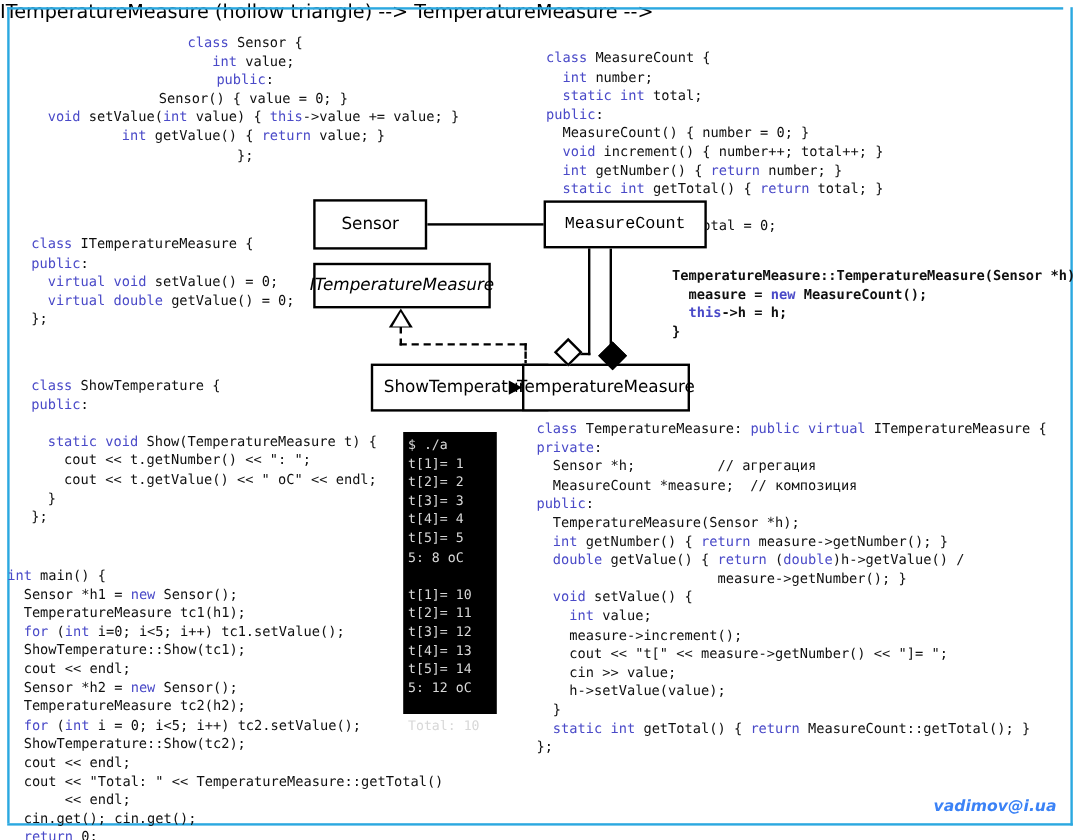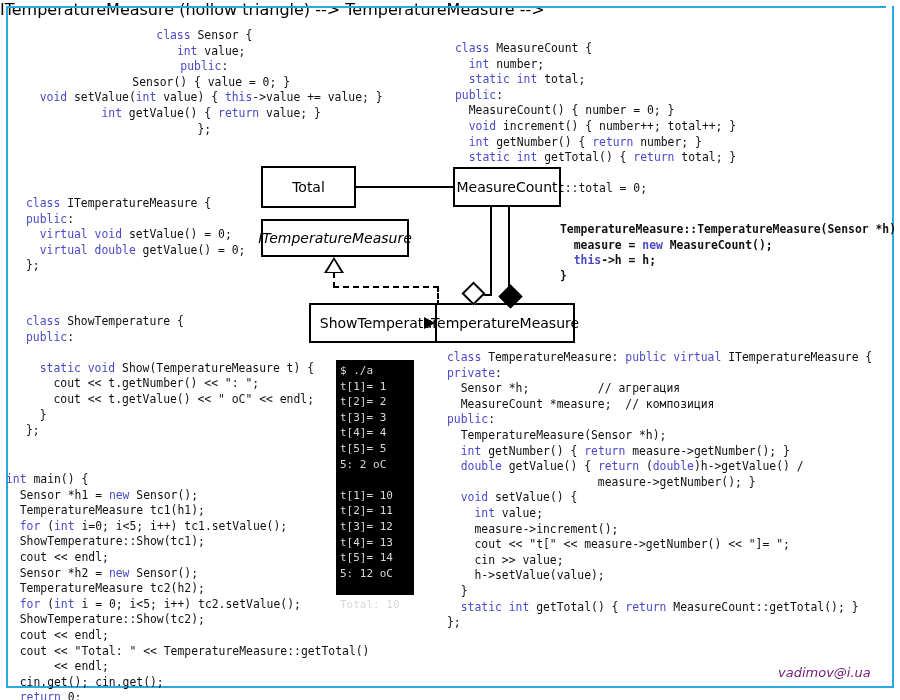--- a/index.html
+++ b/index.html
@@ -156,21 +156,22 @@
     font-family: "DejaVu Sans", sans-serif;
     font-size: 16px;
     color: #1f5c4d;
   }
   #caption-author {
     position: absolute;
     left: 778px; top: 665px;
     font-family: "DejaVu Sans", sans-serif;
     font-size: 13px;
     font-style: italic;
-    color: #701a75;
+    color: #3b82f6;
+    font-weight: bold;
   }
 </style>
 </head>
 <body>
 
 <div id="slide">
 
   
   <div class="frame-left"></div>
   <div class="frame-top-left"></div>
@@ -270,48 +271,48 @@
   <div class="dash-h" style="left:333px; top:286px; width:106px;"></div>
   <div class="dash-v" style="left:333px; top:272px; height:16px;"></div>
   <div class="tri-hollow" style="left:324px; top:257px;"></div>
 
    TemperatureMeasure --&gt;
   <div class="dash-h" style="left:409px; top:322px; width:18px;"></div>
   <div class="arrowhead" style="left:424px; top:317px;"></div>
 
   
   <div class="umlbox" style="left:261px; top:166px; width:95px; height:42px;">
-    <span>Total</span>
+    <span>Sensor</span>
   </div>
 
   <div class="umlbox italic" style="left:261px; top:219px; width:148px; height:38px;">
     <span>ITemperatureMeasure</span>
   </div>
 
-  <div class="umlbox" style="left:453px; top:167px; width:108px; height:40px;">
+  <div class="umlbox" style="left:453px; top:167px; width:136px; height:40px;font-family:Liberation Mono, monospace;">
     <span>MeasureCount</span>
   </div>
 
   <div class="umlbox" style="left:261px; top:303px; width:148px; height:40px;margin-left:48px;">
     <span>ShowTemperature</span>
   </div>
 
   <div class="umlbox" style="left:435px; top:303px; width:140px; height:40px;">
     <span>TemperatureMeasure</span>
   </div>
 
   
   <div id="terminal">
     <div class="tline">$ ./a</div>
     <div class="tline">t[1]= 1</div>
     <div class="tline">t[2]= 2</div>
     <div class="tline">t[3]= 3</div>
     <div class="tline">t[4]= 4</div>
     <div class="tline">t[5]= 5</div>
-    <div class="tline">5: 2 oC</div>
+    <div class="tline">5: 8 oC</div>
     <div class="tline">&nbsp;</div>
     <div class="tline">t[1]= 10</div>
     <div class="tline">t[2]= 11</div>
     <div class="tline">t[3]= 12</div>
     <div class="tline">t[4]= 13</div>
     <div class="tline">t[5]= 14</div>
     <div class="tline">5: 12 oC</div>
     <div class="tline">&nbsp;</div>
     <div class="tline">Total: 10</div>
   </div>

